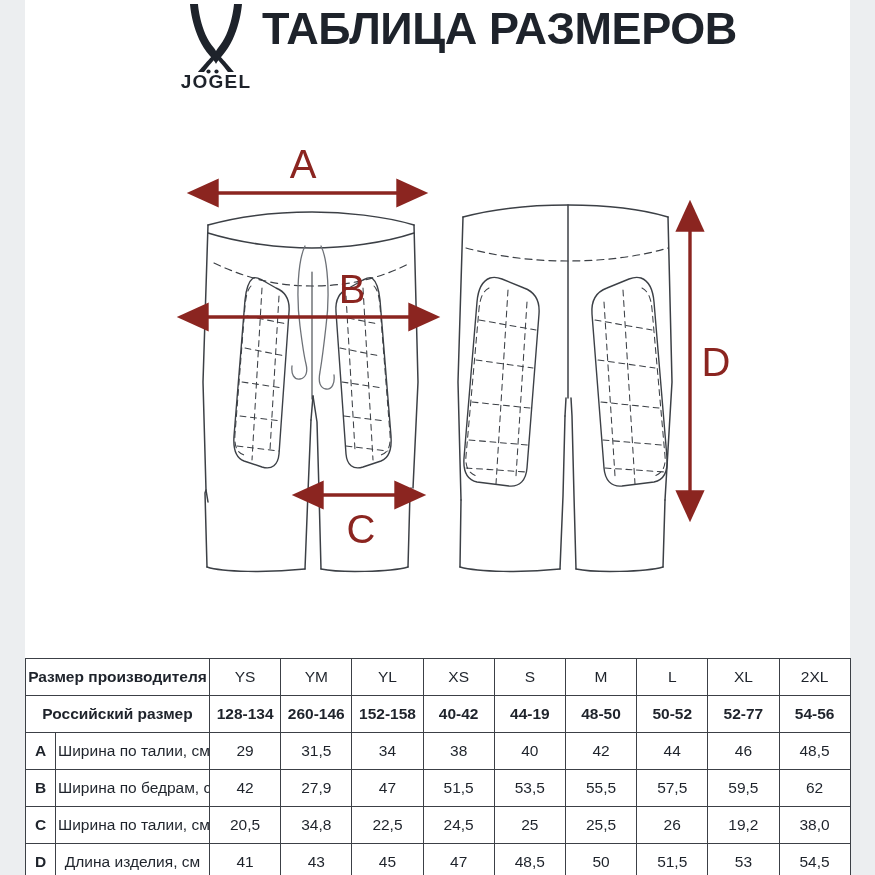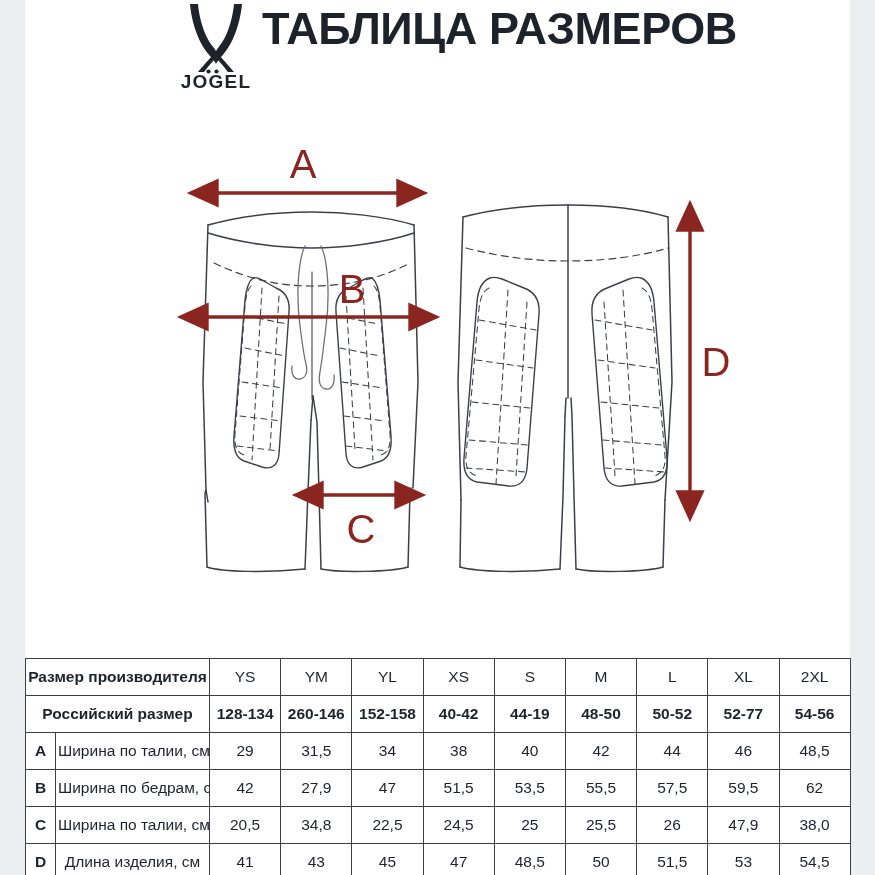--- a/index.html
+++ b/index.html
@@ -363,21 +363,21 @@
         <tr>
           <td class="letter">C</td>
           <td class="meas-name">Ширина по талии, см</td>
           <td class="val">20,5</td>
           <td class="val">34,8</td>
           <td class="val">22,5</td>
           <td class="val">24,5</td>
           <td class="val">25</td>
           <td class="val">25,5</td>
           <td class="val">26</td>
-          <td class="val">47,9</td>
+          <td class="val">19,2</td>
           <td class="val">38,0</td>
         </tr>
 
         <tr>
           <td class="letter">D</td>
           <td class="meas-name">Длина изделия, см</td>
           <td class="val">41</td>
           <td class="val">43</td>
           <td class="val">45</td>
           <td class="val">47</td>

